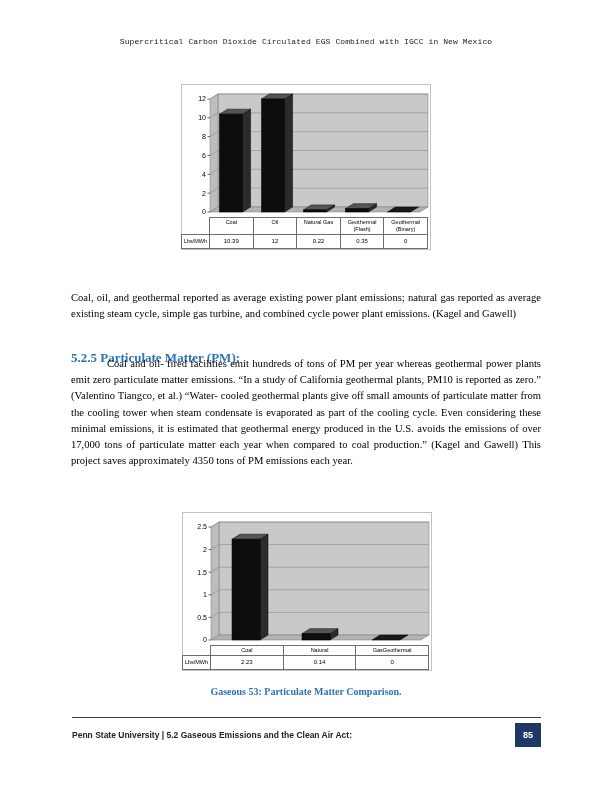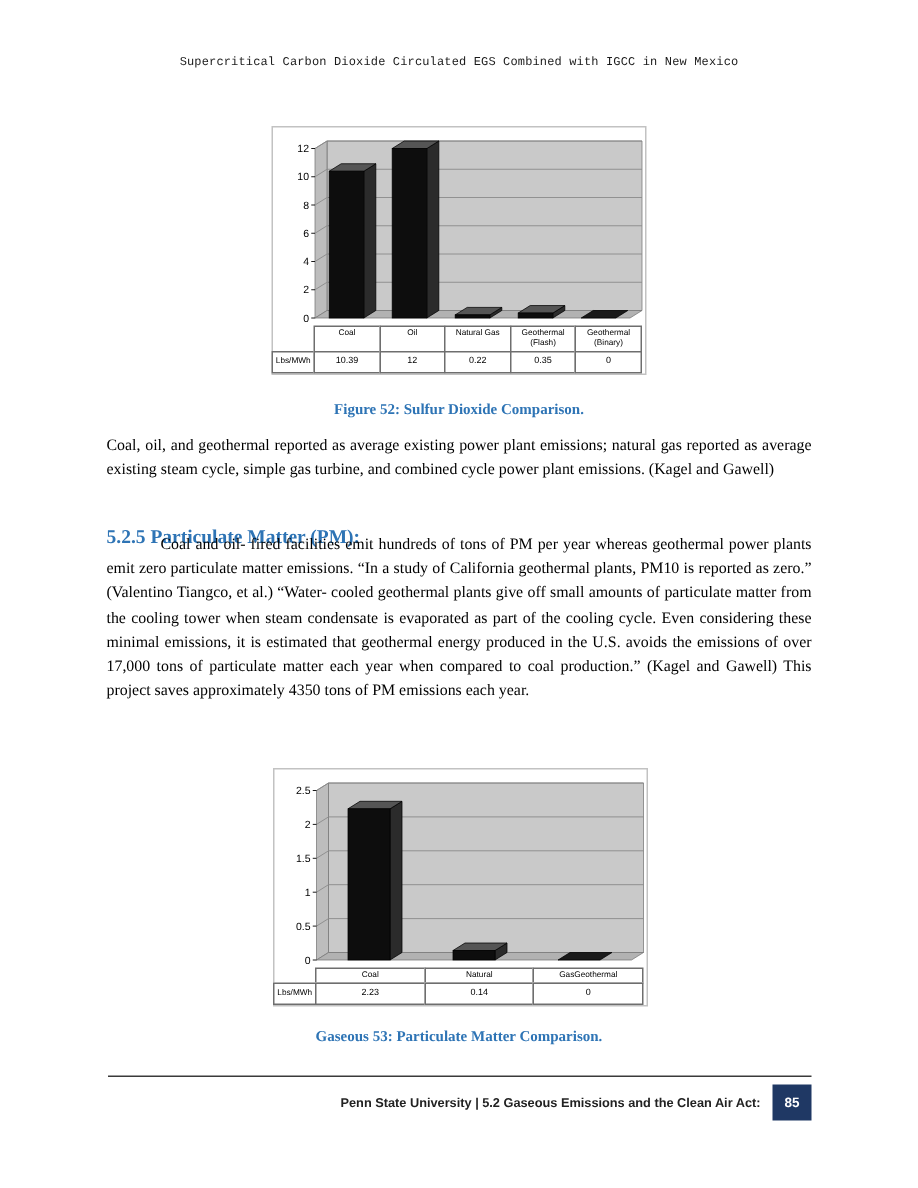--- a/index.html
+++ b/index.html
@@ -78,21 +78,21 @@
     color: var(--heading-blue, #2E74B5);
   }
   .footer-rule {
     position: absolute;
     top: 717px; left: 72px; width: 469px;
     border-top: 1px solid #3a3a3a;
   }
   .footer {
     position: absolute;
     top: 723px; left: 72px; width: 469px;
-    display: flex; justify-content: flex-end; align-items: center;
+    display: flex; justify-content: space-between; align-items: center;
     font-family: "Liberation Sans", sans-serif;
     font-size: 8.5px;
     font-weight: bold;
     color: #222;
   }
   .page-badge {
     display: inline-block;
     background: var(--footer-badge-bg, #1F3864);
     color: var(--footer-badge-text, #ffffff);
     font-weight: bold;
@@ -164,21 +164,20 @@
       <div class="ct-row">
         <div class="ct-cell ct-label ct-val">Lbs/MWh</div>
         <div class="ct-cell ct-val">10.39</div>
         <div class="ct-cell ct-val">12</div>
         <div class="ct-cell ct-val">0.22</div>
         <div class="ct-cell ct-val">0.35</div>
         <div class="ct-cell ct-val">0</div>
       </div>
     </div>
 
-  <div class="fig-caption cap52">Figure 52: Sulfur Dioxide Comparison.</div>
 
   <p class="body-para para1">Coal, oil, and geothermal reported as average existing power plant emissions; natural gas reported as average existing steam cycle, simple gas turbine, and combined cycle power plant emissions. (Kagel and Gawell)</p>
 
   <h3 class="section-heading">5.2.5 Particulate Matter (PM):</h3>
 
   <p class="body-para para2">Coal and oil- fired facilities emit hundreds of tons of PM per year whereas geothermal power plants emit zero particulate matter emissions. “In a study of California geothermal plants, PM10 is reported as zero.” (Valentino Tiangco, et al.) “Water- cooled geothermal plants give off small amounts of particulate matter from the cooling tower when steam condensate is evaporated as part of the cooling cycle. Even considering these minimal emissions, it is estimated that geothermal energy produced in the U.S. avoids the emissions of over 17,000 tons of particulate matter each year when compared to coal production.” (Kagel and Gawell) This project saves approximately 4350 tons of PM emissions each year.</p>
 
   <div class="chart-box chart2" id="chart2">
       <svg viewBox="0 0 250 129" width="250" height="129">
         <polygon points="36,6 246,6 246,119 36,119" fill="#c9c9c9" stroke="#777" stroke-width="0.5"></polygon>

